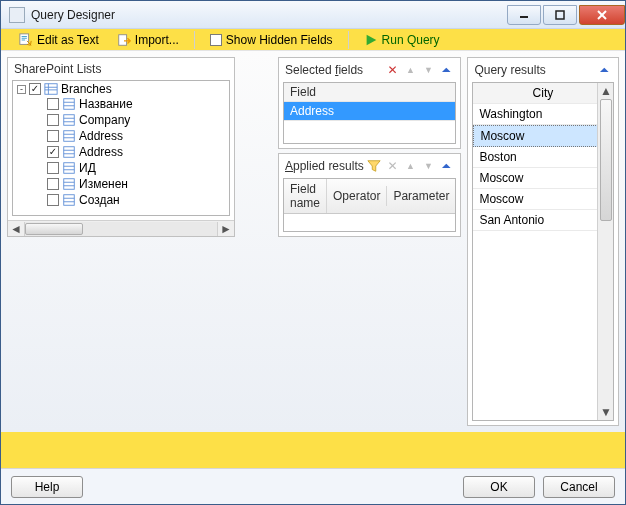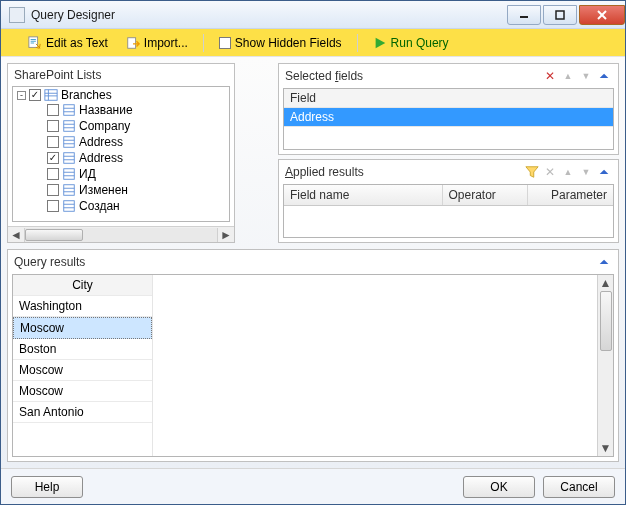--- a/index.html
+++ b/index.html
@@ -5,26 +5,26 @@
   * { box-sizing: border-box; font-family: "Segoe UI", Tahoma, sans-serif; font-size: 12px; }
   body { margin: 0; background: #6a8bb0; padding: 0; }
   .window { width: 626px; height: 505px; background: #fde047; border: 1px solid #3b5d8a; display: flex; flex-direction: column; box-shadow: 0 0 8px rgba(0,0,0,0.3); }
   .titlebar { height: 28px; background: linear-gradient(#f6f9fd, #dde8f6); display: flex; align-items: center; padding: 0 0 0 8px; border-bottom: 1px solid #c9d6e8; }
   .title-icon { width: 16px; height: 16px; background: #e8eef6; border: 1px solid #9ab; margin-right: 6px; }
   .title-text { flex: 1; color: #1a1a1a; }
   .win-btns { display: flex; }
   .win-btn { width: 34px; height: 20px; margin-left: 2px; border: 1px solid #94a9c4; border-radius: 0 0 3px 3px; display: flex; align-items: center; justify-content: center; background: linear-gradient(#f6f9fd,#d7e4f3); cursor: pointer; }
   .win-btn.close { width: 46px; background: linear-gradient(#e97a6f,#d1432f); border-color: #a62; color:#fff; }
   .win-btn svg { display:block; }
-  .toolbar { height: 28px; display: flex; align-items: center; padding: 0 20px; gap: 4px; border-bottom: 1px solid #e4e4e4; }
+  .toolbar { height: 22px; display: flex; align-items: center; padding: 0 11px; gap: 4px; border-bottom: 1px solid #e4e4e4; }
   .tb-btn { display: flex; align-items: center; gap: 4px; padding: 2px 6px; cursor: pointer; border: 1px solid transparent; }
   .tb-sep { width:1px; height:18px; background:#d0d0d0; margin:0 4px; }
   .tb-icon { width:14px; height:14px; }
   .tb-check { width:12px; height:12px; border:1px solid #7a7a7a; background:#fff; }
-  .body { flex:1; display:flex; flex-direction:column; padding: 6px; gap:6px; background:linear-gradient(#fcfcfc,#ebeff5); }
+  .body { flex:1; display:flex; flex-direction:row; padding: 6px; gap:6px; background:linear-gradient(#fcfcfc,#ebeff5); }
   .top-panels { display:flex; gap:6px; height: 180px; }
   .panel { border:1px solid #c0c0c0; background:#fff; display:flex; flex-direction:column; }
   .panel.sp { width:228px; }
   .panel.right { flex:1; display:flex; flex-direction:column; gap:4px; border:none; background:transparent;padding-left:37px;}
   .panel-head { padding: 4px 6px; font-weight:400; color:#333; display:flex; align-items:center; }
   .panel-head .spacer { flex:1; }
   .panel-head u { text-decoration:underline; text-decoration-color:#333; }
   .mini-btn { width:16px; height:16px; display:flex; align-items:center; justify-content:center; margin-left:2px; cursor:pointer; color:#777; }
   .mini-btn.disabled { color:#bbb; cursor:default; }
   .tree { flex:1; border:1px solid #b5b5b5; margin:0 4px 4px 4px; overflow:auto; background:#fff; }
@@ -56,21 +56,21 @@
   .qr-body { flex:1; display:flex; margin:0 4px 4px 4px; border:1px solid #b5b5b5; overflow:hidden; }
   .qr-col { width:140px; border-right:1px solid #e5e5e5; }
   .qr-cell { padding:3px 6px; border-bottom:1px solid #eaeaea; }
   .qr-cell.header { background:#f4f4f4;text-align:center; }
   .qr-cell.sel { background:#cde6ff; border:1px dotted #5a8; outline:1px dotted #777; outline-offset:-1px;}
   .qr-fill { flex:1; position:relative; }
   .vscroll { position:absolute; right:0; top:0; bottom:0; width:16px; background:#efefef; border-left:1px solid #d0d0d0; display:flex; flex-direction:column; align-items:center;}
   .vscroll-btn{ height:16px; width:14px; display:flex; align-items:center; justify-content:center; color:#555;}
   .vscroll-track{ flex:1; position:relative; width:14px;}
   .vscroll-thumb{ position:absolute; top:0; left:1px; width:12px; height:40%; background:linear-gradient(#f7f7f7,#d6d6d6); border:1px solid #b0b0b0; border-radius:2px;}
-  .footer { height:36px; display:flex; align-items:center; padding:0 10px; gap:8px; border-top:1px solid #d6d6d6; background:#f2f5fa;}
+  .footer { height:36px; display:flex; align-items:center; padding:0 10px; gap:8px; border-top:1px solid #d6d6d6; background:#f2f5fa;margin-top:36px;}
   .footer .spacer { flex:1; }
   .btn { min-width:72px; height:22px; border:1px solid #8e8e8e; background:linear-gradient(#fdfdfd,#e6e6e6); border-radius:3px; cursor:pointer; padding:0 12px; }
   .chev { font-size:9px; }
 </style>
 </head>
 <body>
 
 <div class="window">
 
   <div class="titlebar">

